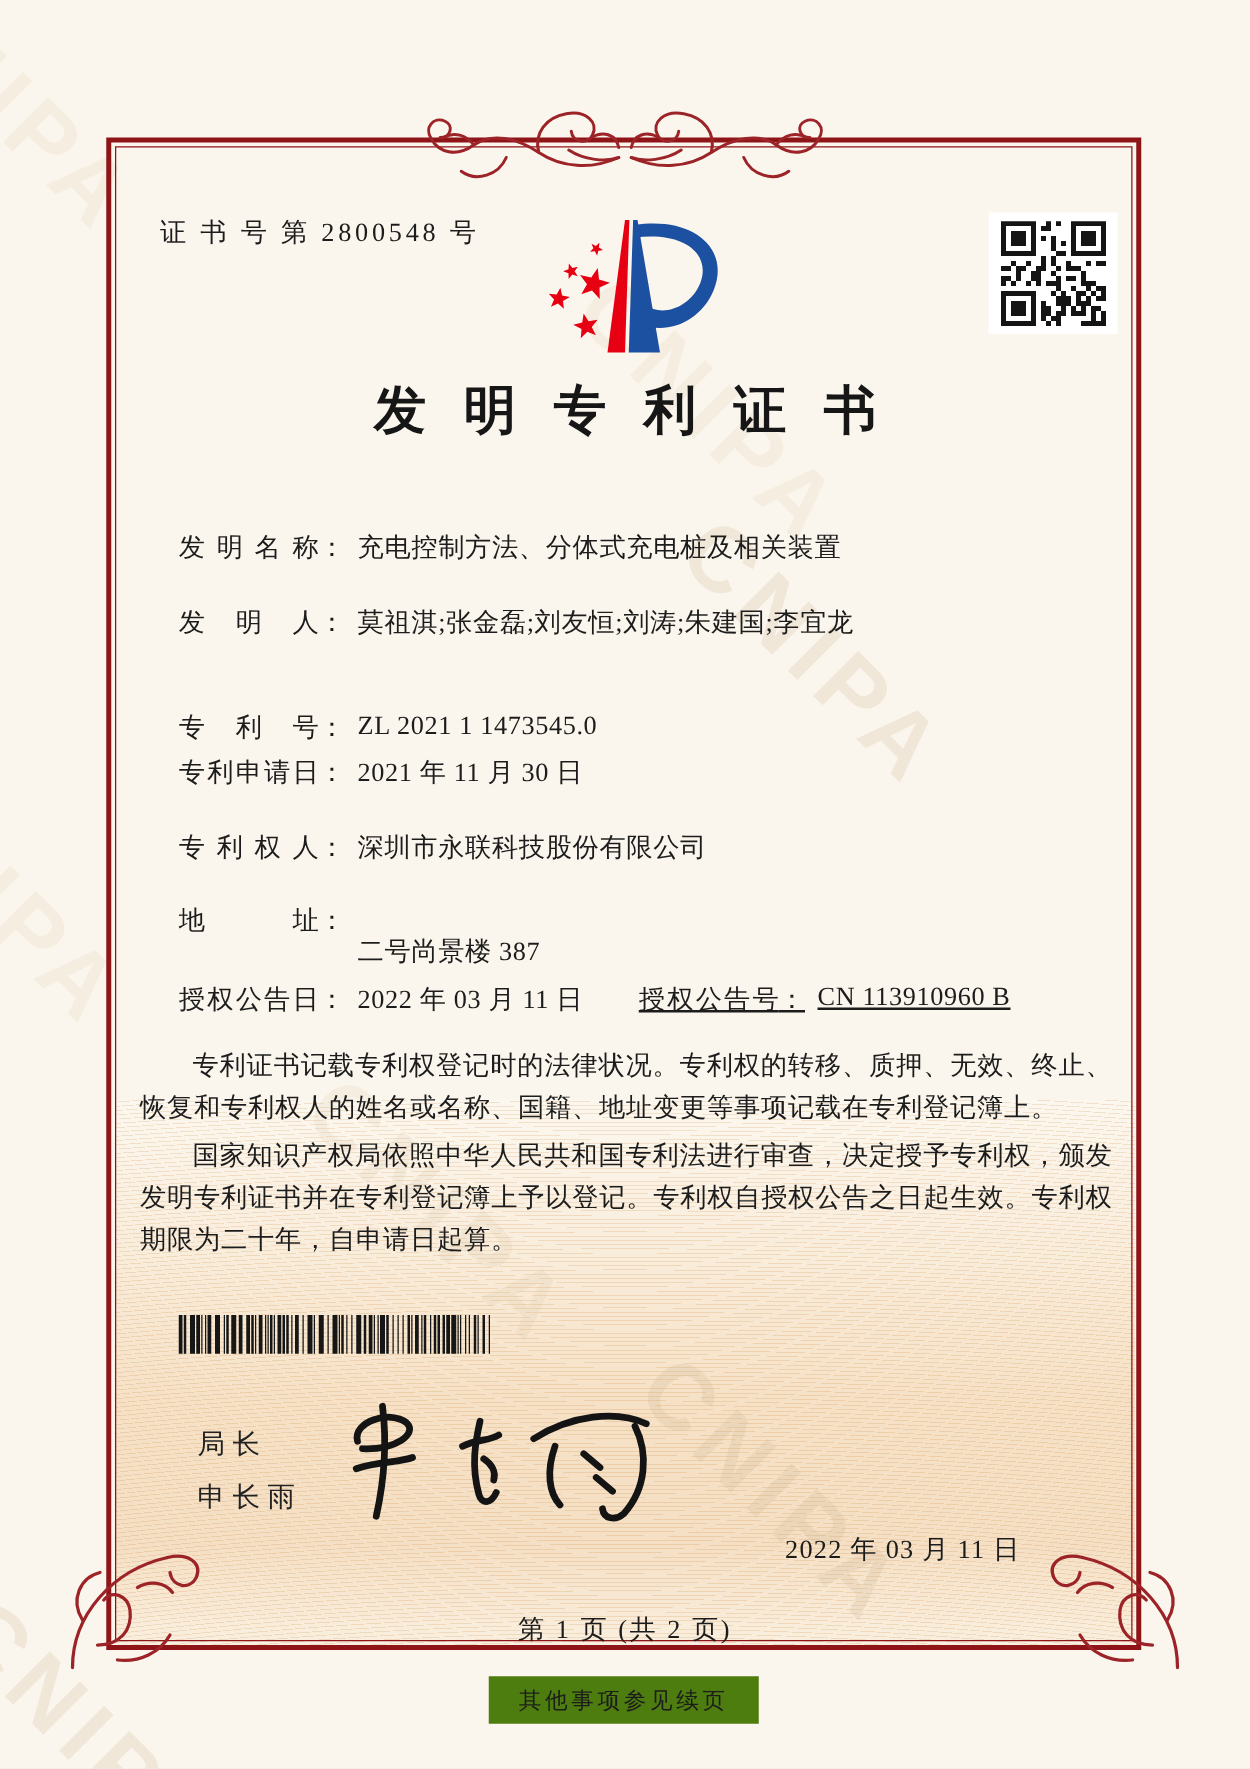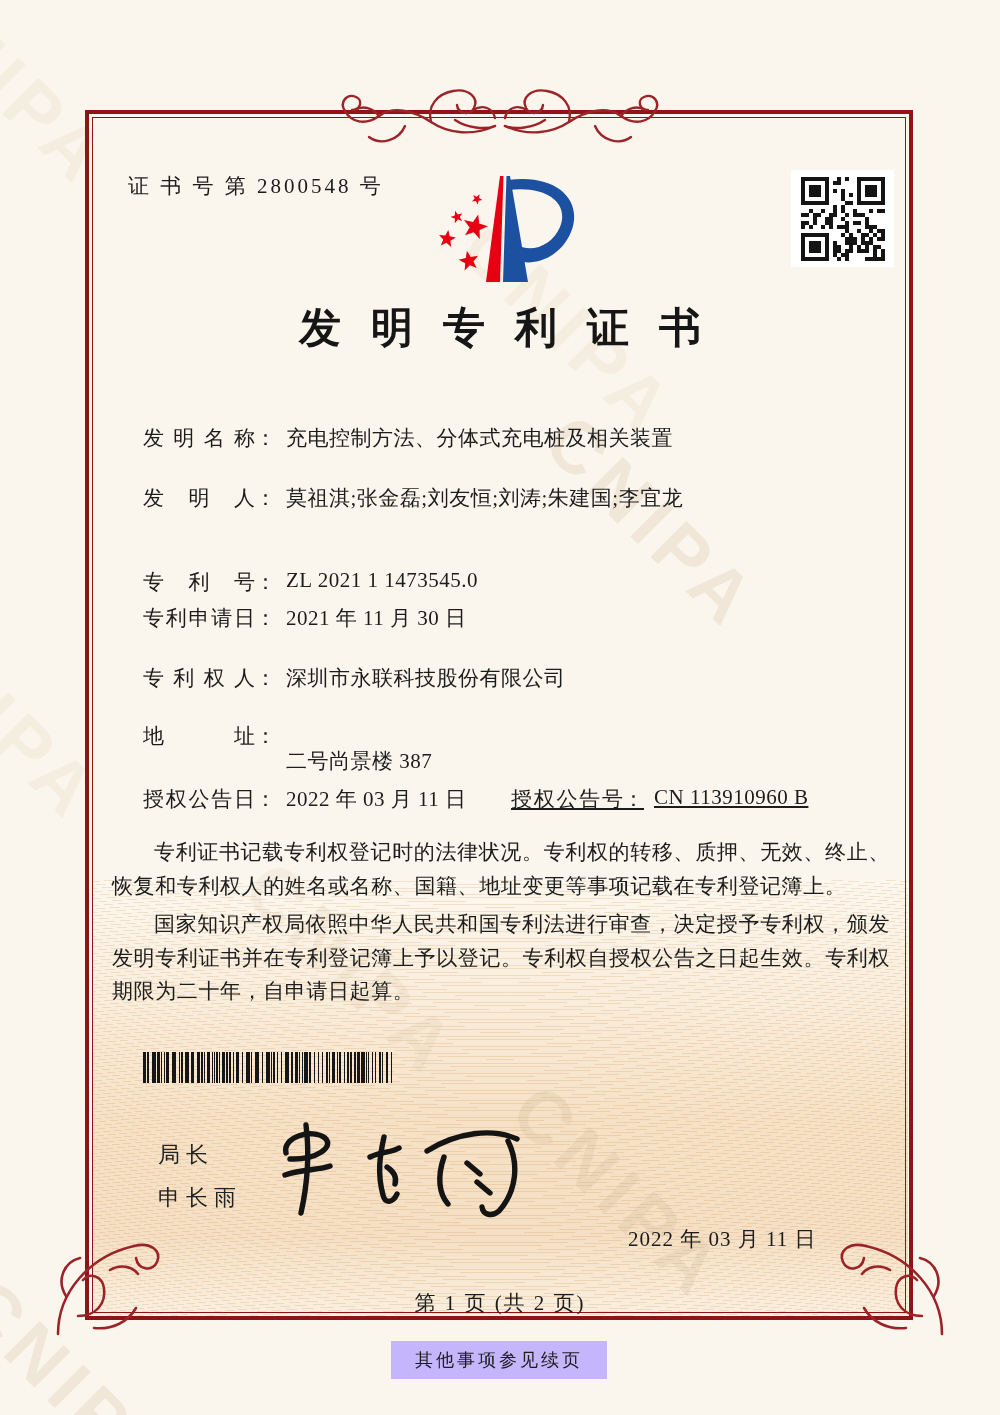--- a/index.html
+++ b/index.html
@@ -70,21 +70,21 @@
   .barcode i{position:absolute; top:0; bottom:0; background:#161616;}
   .signer{
     position:absolute; left:158px; font-family:"Liberation Sans","DejaVu Sans",sans-serif;
     font-size:22px; letter-spacing:6px; color:#222;
   }
   .sig{position:absolute; left:272px; top:1115px; width:258px; height:110px;}
   .issue-date{position:absolute; left:628px; top:1225px; font-size:21px; letter-spacing:1px;}
   .page-info{position:absolute; left:0; top:1289px; width:100%; text-align:center; font-size:21px; letter-spacing:2px;}
   .note-box{
     position:absolute; left:391px; top:1341px; z-index:3;
-    background:#c4b5fd; padding:7px 24px; font-size:18px; letter-spacing:3px;
+    background:#4d7c0f; padding:7px 24px; font-size:18px; letter-spacing:3px;
   }
   .ornament-top{position:absolute; left:335px; top:80px; width:330px; height:86px; z-index:3;}
   .flourish{position:absolute; width:132px; height:128px; z-index:3;}
   .flourish.bl{left:50px; top:1212px;}
   .flourish.br{right:50px; top:1212px; transform:scaleX(-1);}
 </style>
 </head>
 <body>
 
 <div class="page">

